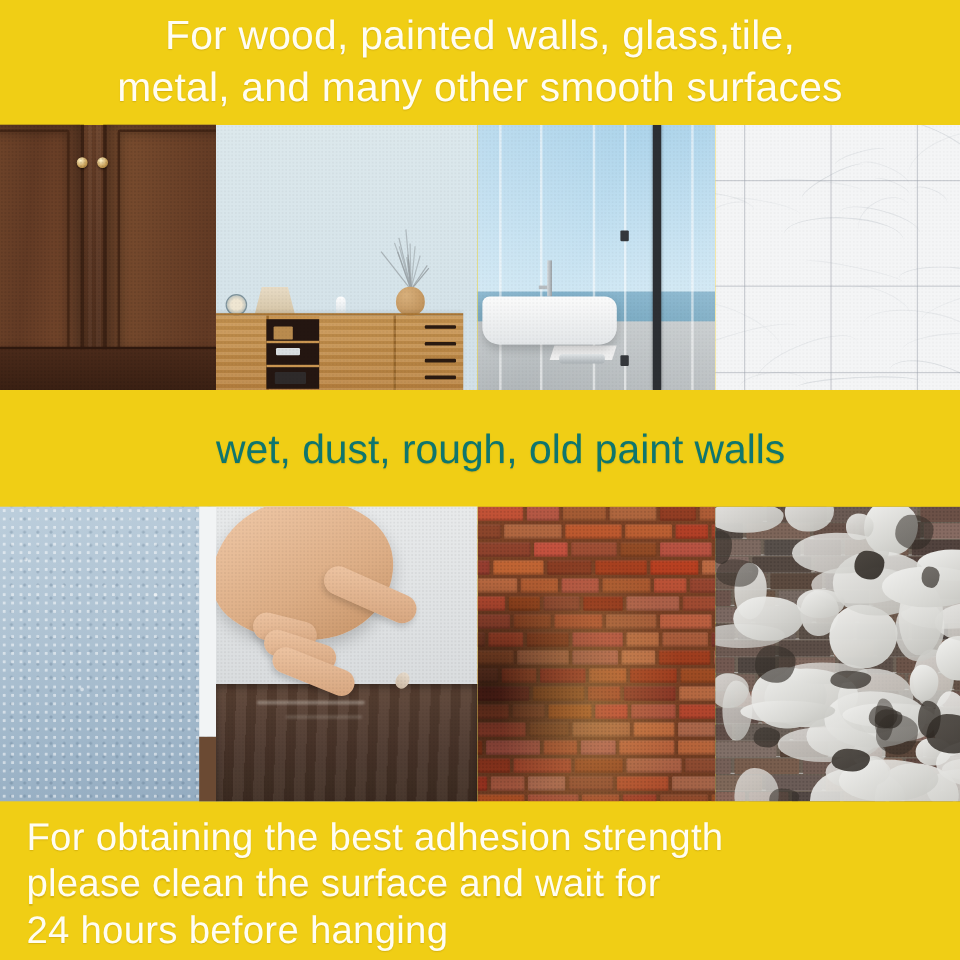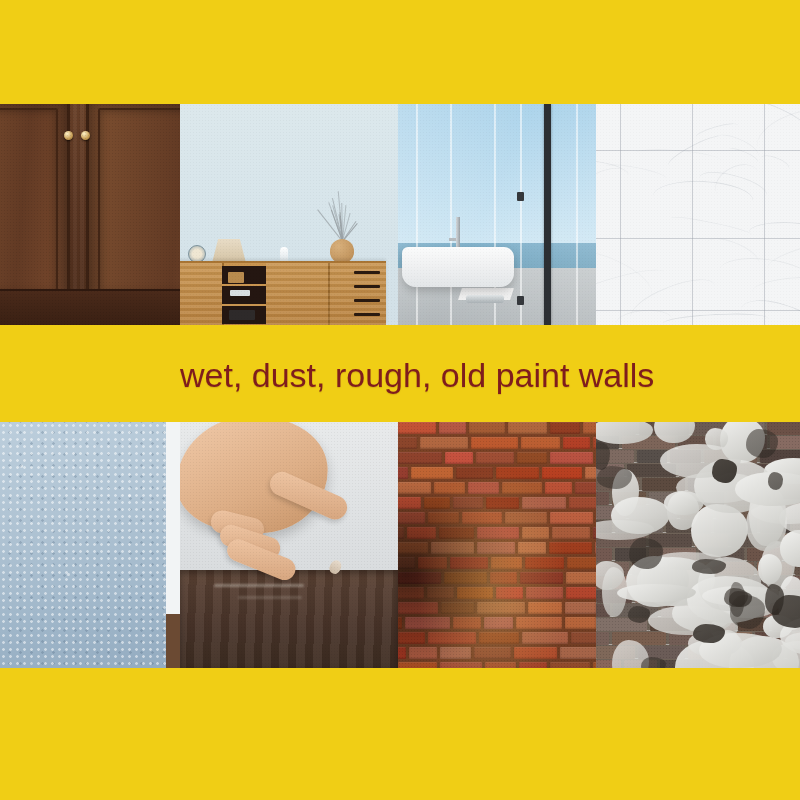--- a/index.html
+++ b/index.html
@@ -29,21 +29,21 @@
   #mid-banner{top:325px;height:97px;}
   .mid-inner{position:relative;width:100%;height:100%;}
   #do-not-use-on{
     position:absolute;left:12px;top:9px;
     color:#D72C11;
     font-size:34px;line-height:40px;font-weight:700;
     text-shadow:0 1px 0 rgba(120,20,0,.18);
   }
   #mid-surfaces{
     position:absolute;left:180px;top:30px;
-    color:#7f1d1d;font-size:34px;line-height:40px;white-space:nowrap;
+    color:#0f766e;font-size:34px;line-height:40px;white-space:nowrap;
     text-shadow:0 1px 1px rgba(140,100,0,.25);
   }
 
   #bottom-banner{top:668px;height:132px;padding:10px 0 0 22px;}
   #bottom-banner .banner-line{font-size:32px;line-height:39px;text-align:left;}
 
   
   .grid{position:absolute;left:0;width:800px;display:flex;overflow:hidden;}
   #row-surfaces{top:104px;height:221px;}
   #row-avoid{top:422px;height:246px;}
@@ -181,20 +181,24 @@
 
   .noise{position:absolute;inset:0;pointer-events:none;opacity:.18;
     background-image:radial-gradient(circle,rgba(0,0,0,.5) 0 .6px,transparent 1px);
     background-size:3px 3px;}
 </style>
 </head>
 <body>
 
 <div class="poster">
 
+  <div class="banner" id="top-banner">
+    <div class="banner-line">For wood, painted walls, glass,tile,</div>
+    <div class="banner-line">metal, and many other smooth surfaces</div>
+  </div>
 
   <div class="grid" id="row-surfaces">
 
     <div class="cell c1">
       <div class="ph-wood">
         <div class="wood-wall-r"></div>
         <div class="wood-floor"></div>
         <div class="wood-door left">
             <div class="inner"></div>
           </div>
@@ -667,14 +671,19 @@
           <div class="op-dark" style="left: 96.4691px; top: 137.12px; width: 33.092px; height: 14.6069px; opacity: 0.7;"></div>
           <div class="op-dark" style="left: 97.3993px; top: 202.005px; width: 31.7984px; height: 19.0751px; opacity: 0.84;"></div>
           <div class="op-dark" style="left: 33.4633px; top: 115.59px; width: 33.1197px; height: 31.869px; opacity: 0.62;"></div>
           <div class="op-dark" style="left: 127.501px; top: 165.686px; width: 24.5679px; height: 19.7477px; opacity: 0.62;"></div>
           <div class="op-dark" style="left: -5.05693px; top: 19.7293px; width: 18.8408px; height: 28.3594px; opacity: 0.59;"></div>
           <div class="op-dark" style="left: 132.705px; top: 169.233px; width: 23.5987px; height: 15.5746px; opacity: 0.71;"></div>
         </div>
     </div>
   </div>
 
+  <div class="banner" id="bottom-banner">
+    <div class="banner-line">For obtaining the best adhesion strength</div>
+    <div class="banner-line">please clean the surface and wait for</div>
+    <div class="banner-line">24 hours before hanging</div>
+  </div>
 
 </div>
 
 </body></html>

